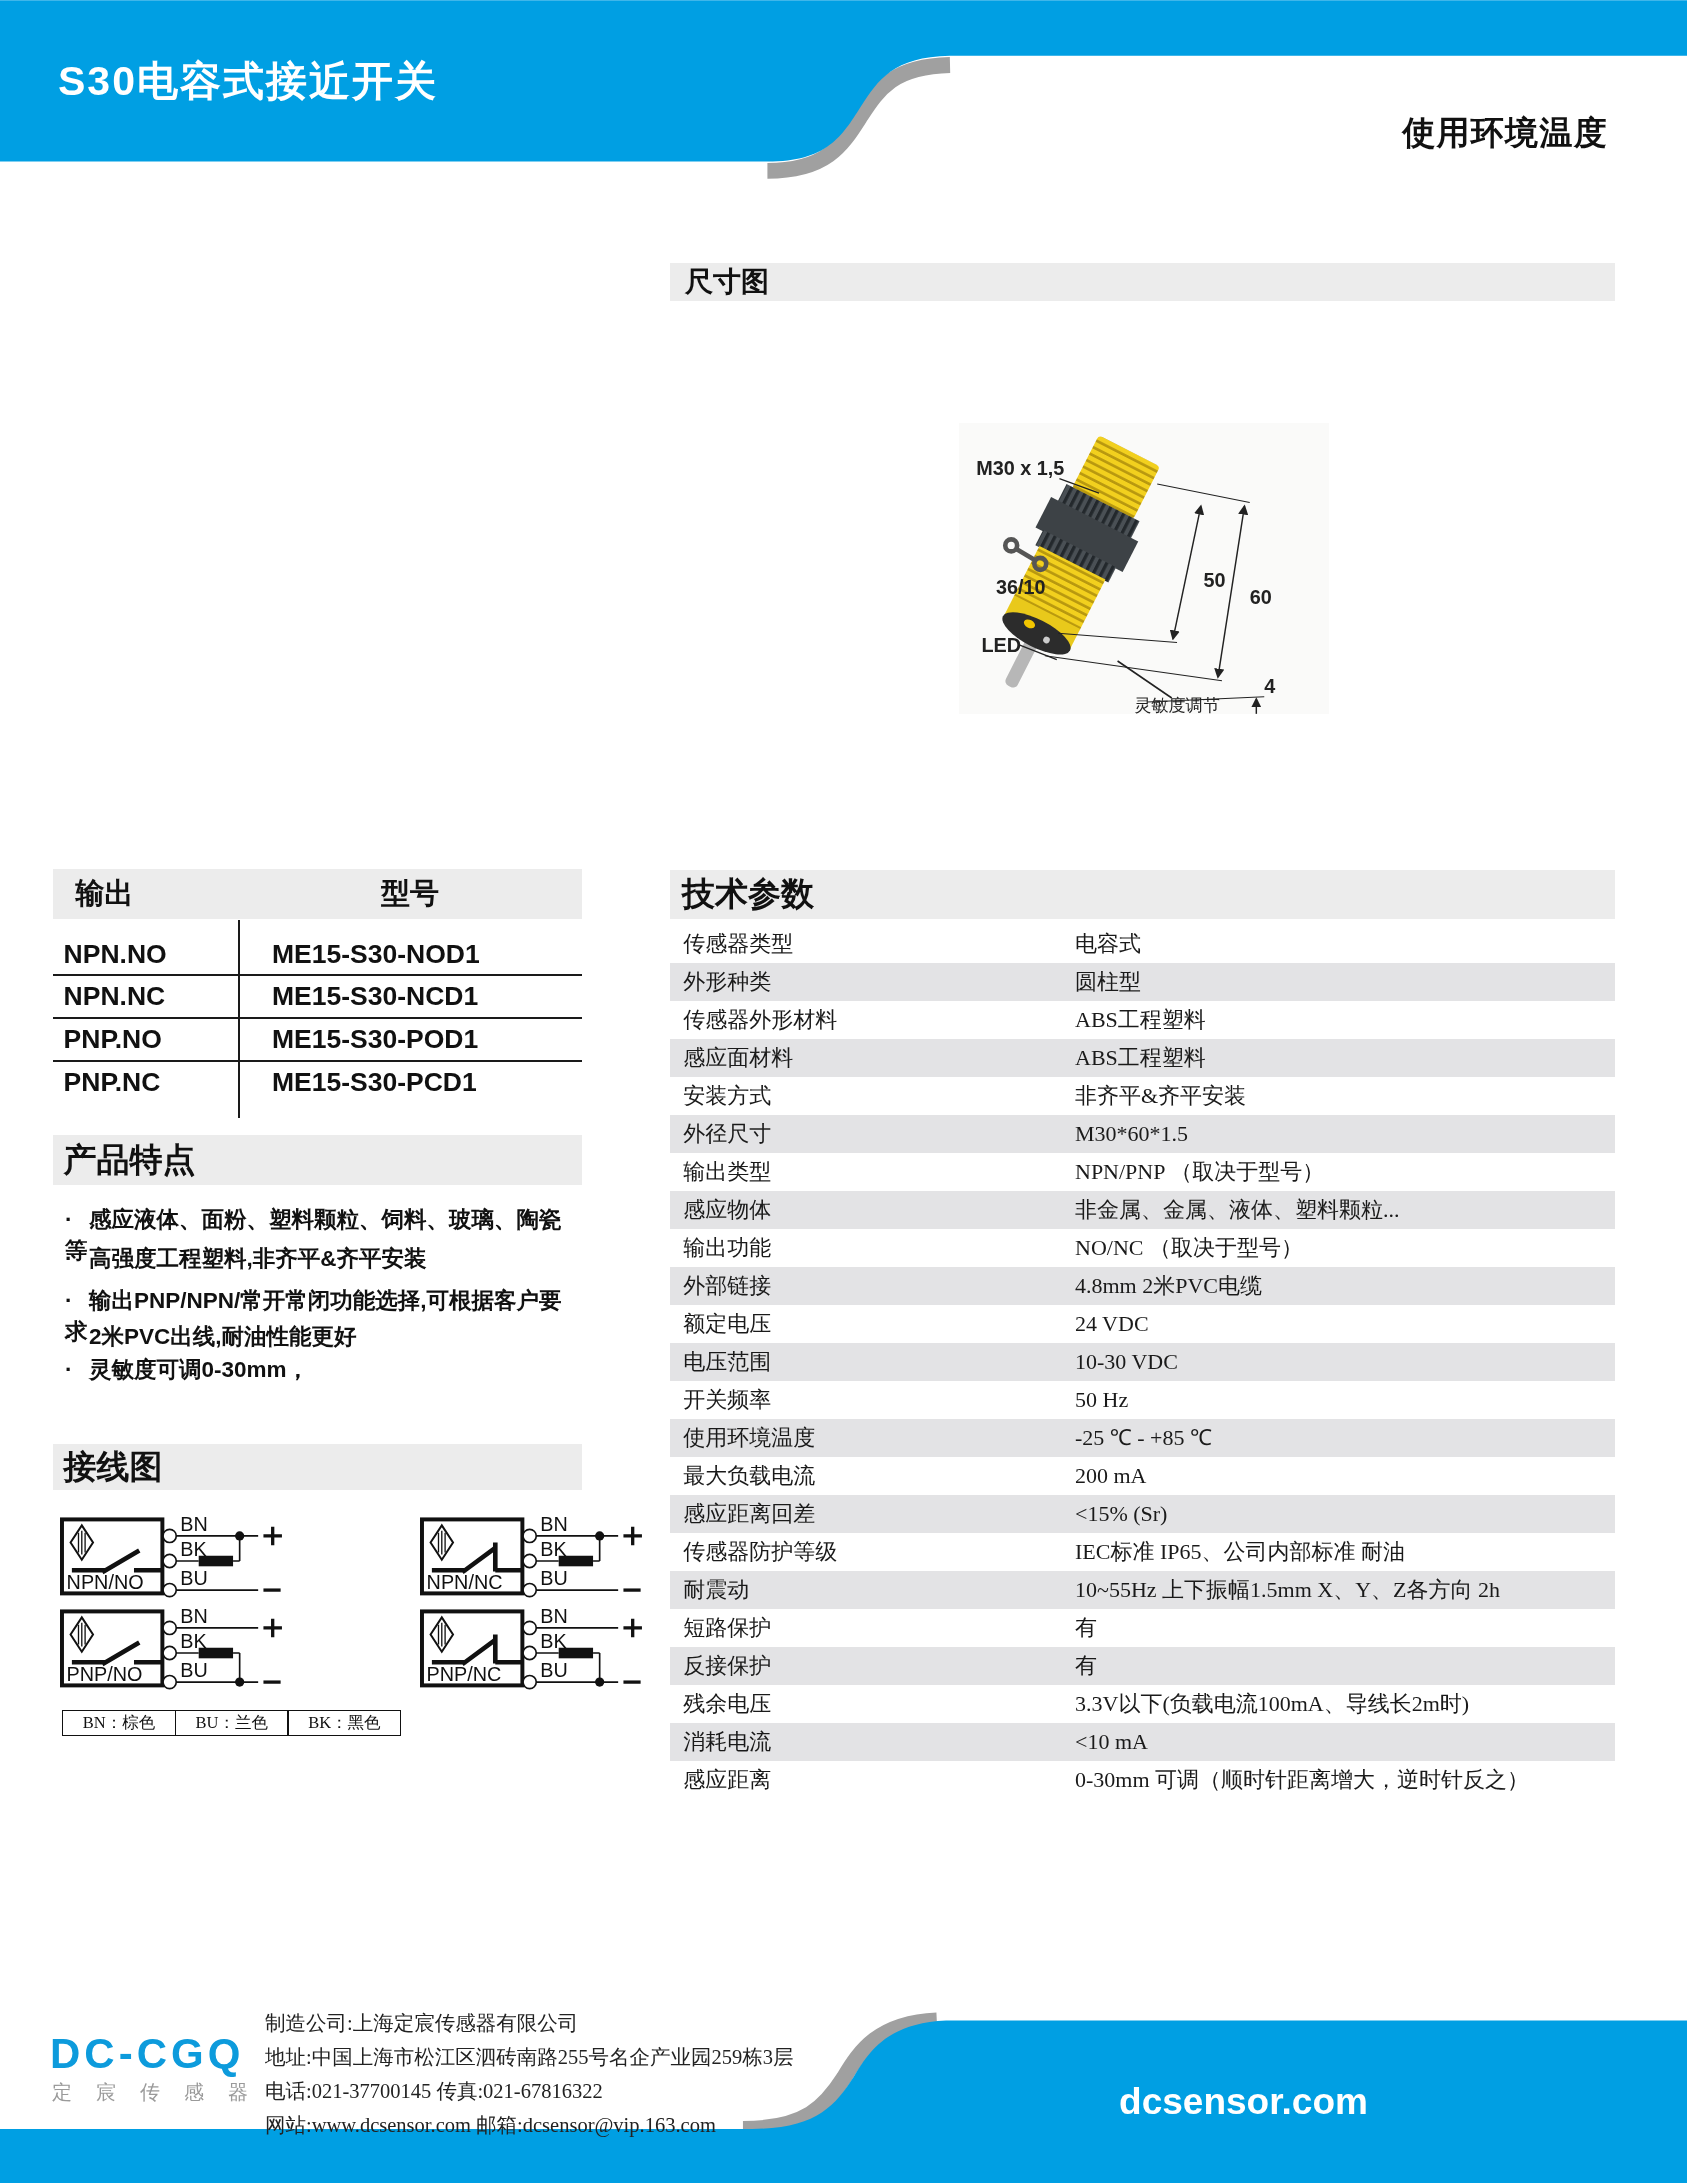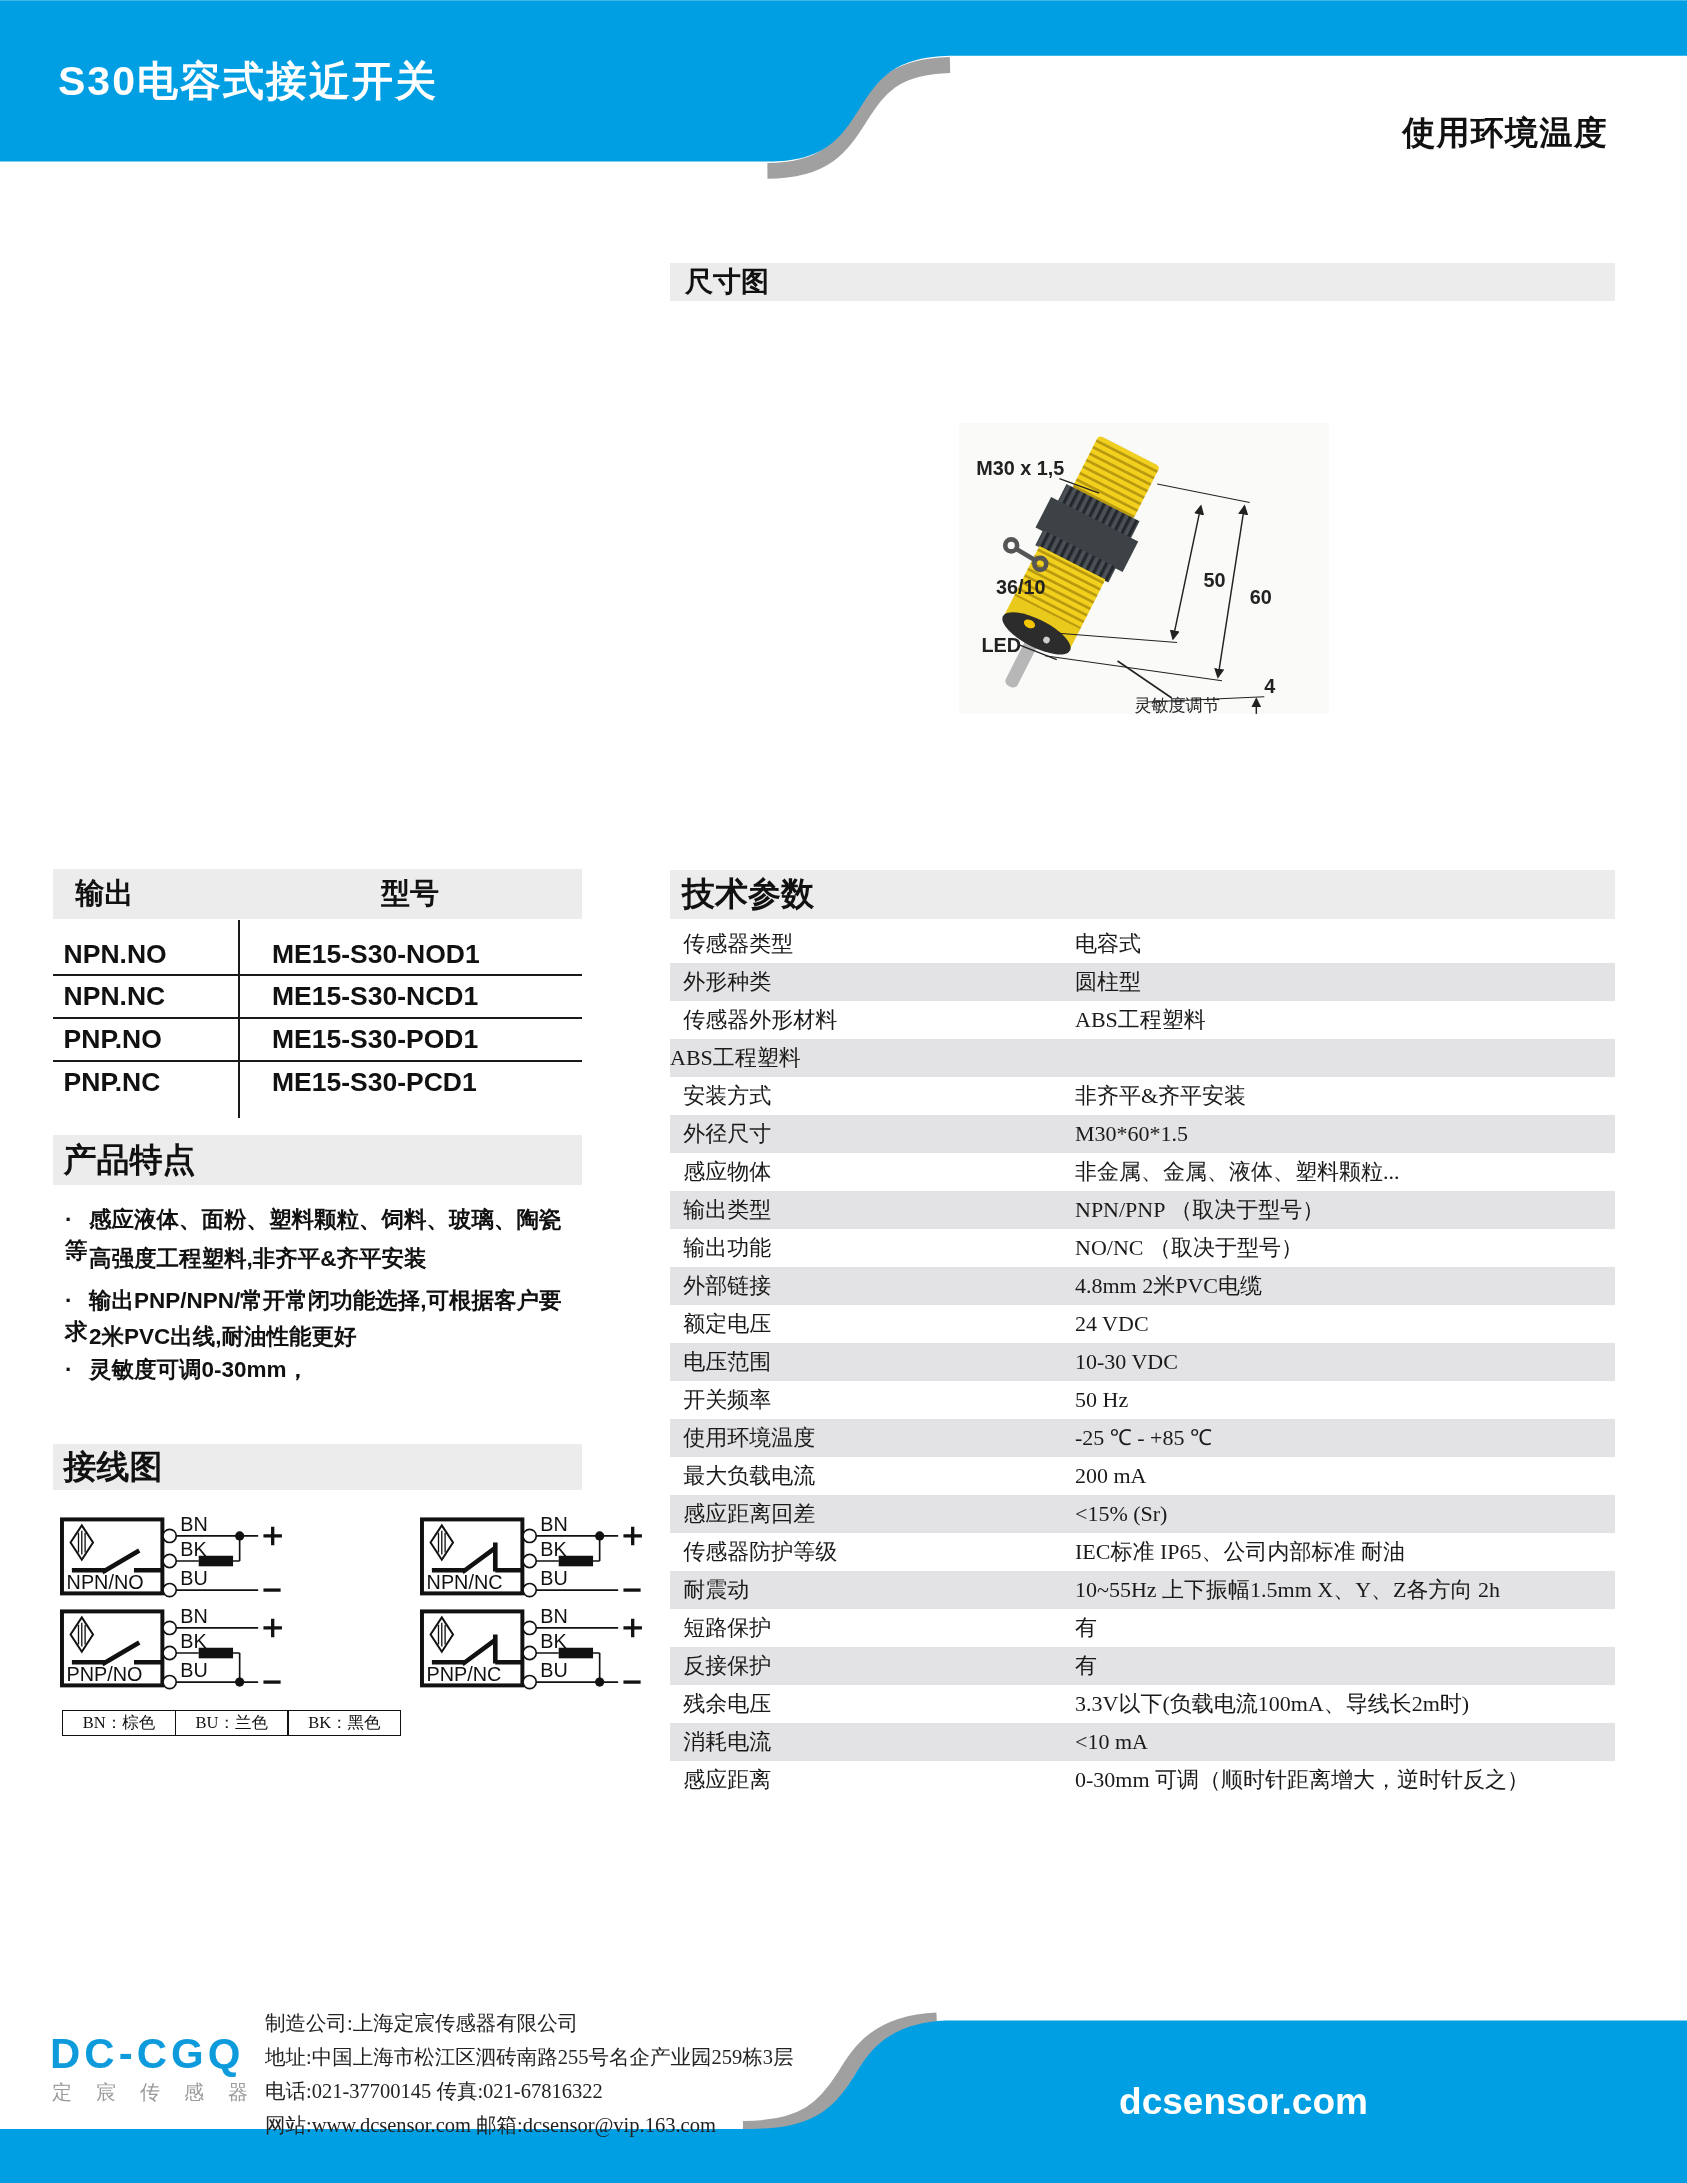--- a/index.html
+++ b/index.html
@@ -284,37 +284,38 @@
       </div>
     <div class="spec-row">
         <span class="l">外形种类</span>
         <span class="v">圆柱型</span>
       </div>
     <div class="spec-row">
         <span class="l">传感器外形材料</span>
         <span class="v">ABS工程塑料</span>
       </div>
     <div class="spec-row">
+        <span class="l">感应面材料</span>
         <span class="v">ABS工程塑料</span>
       </div>
     <div class="spec-row">
         <span class="l">安装方式</span>
         <span class="v">非齐平&amp;齐平安装</span>
       </div>
     <div class="spec-row">
         <span class="l">外径尺寸</span>
         <span class="v">M30*60*1.5</span>
       </div>
     <div class="spec-row">
+        <span class="l">输出类型</span>
+        <span class="v">NPN/PNP （取决于型号）</span>
+      </div>
+    <div class="spec-row">
         <span class="l">感应物体</span>
         <span class="v">非金属、金属、液体、塑料颗粒...</span>
-      </div>
-    <div class="spec-row">
-        <span class="l">输出类型</span>
-        <span class="v">NPN/PNP （取决于型号）</span>
       </div>
     <div class="spec-row">
         <span class="l">输出功能</span>
         <span class="v">NO/NC （取决于型号）</span>
       </div>
     <div class="spec-row">
         <span class="l">外部链接</span>
         <span class="v">4.8mm 2米PVC电缆</span>
       </div>
     <div class="spec-row">

